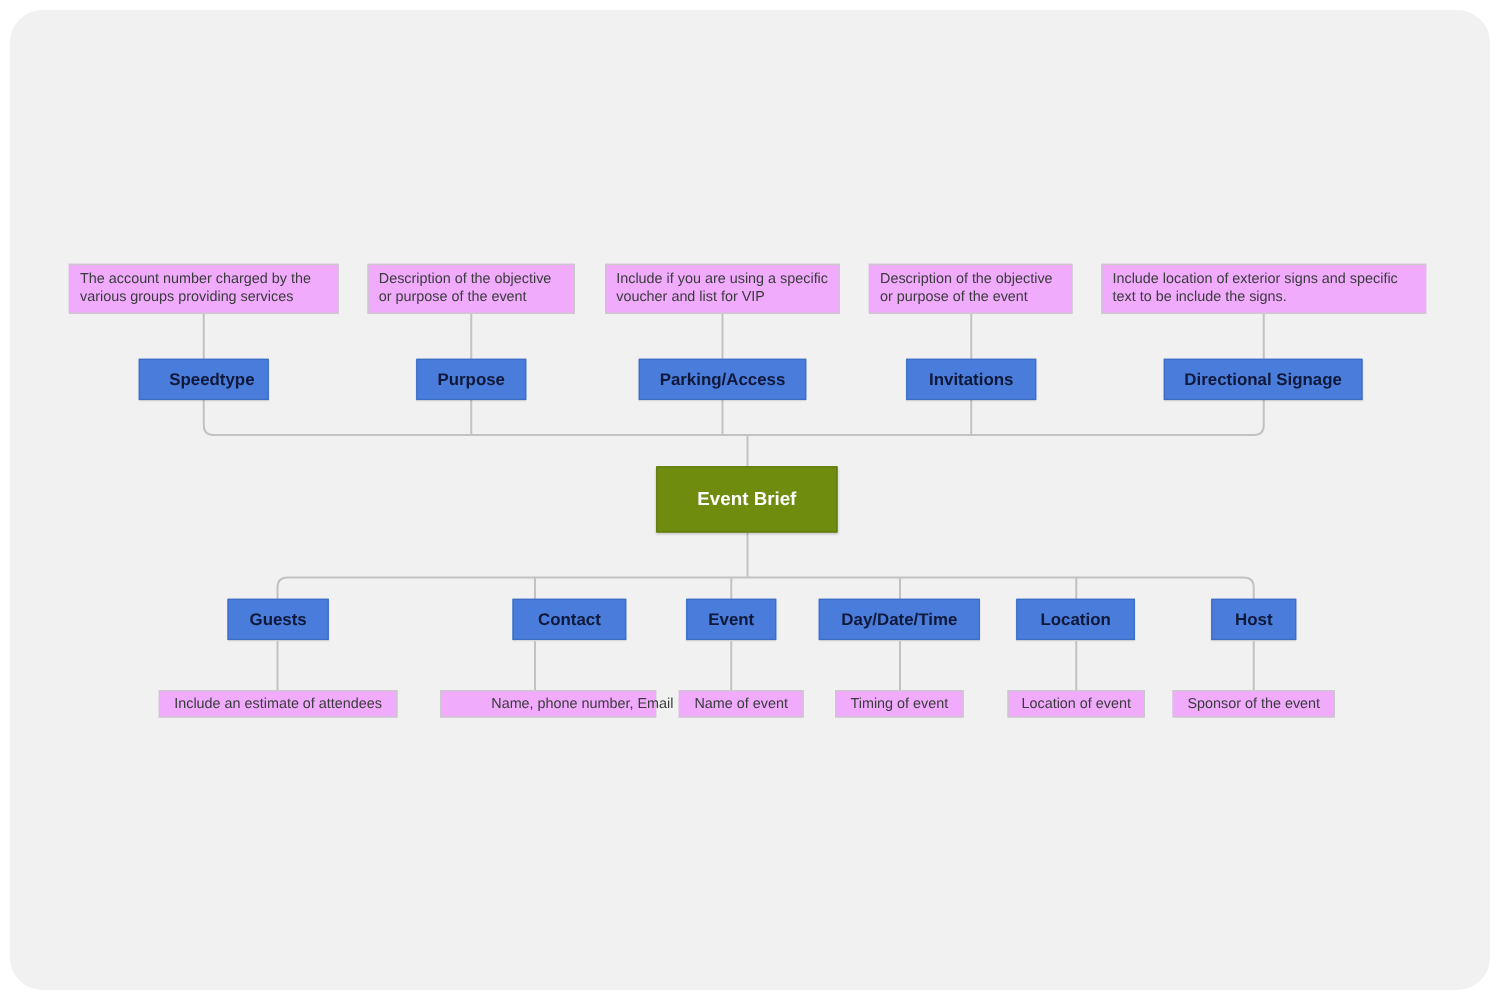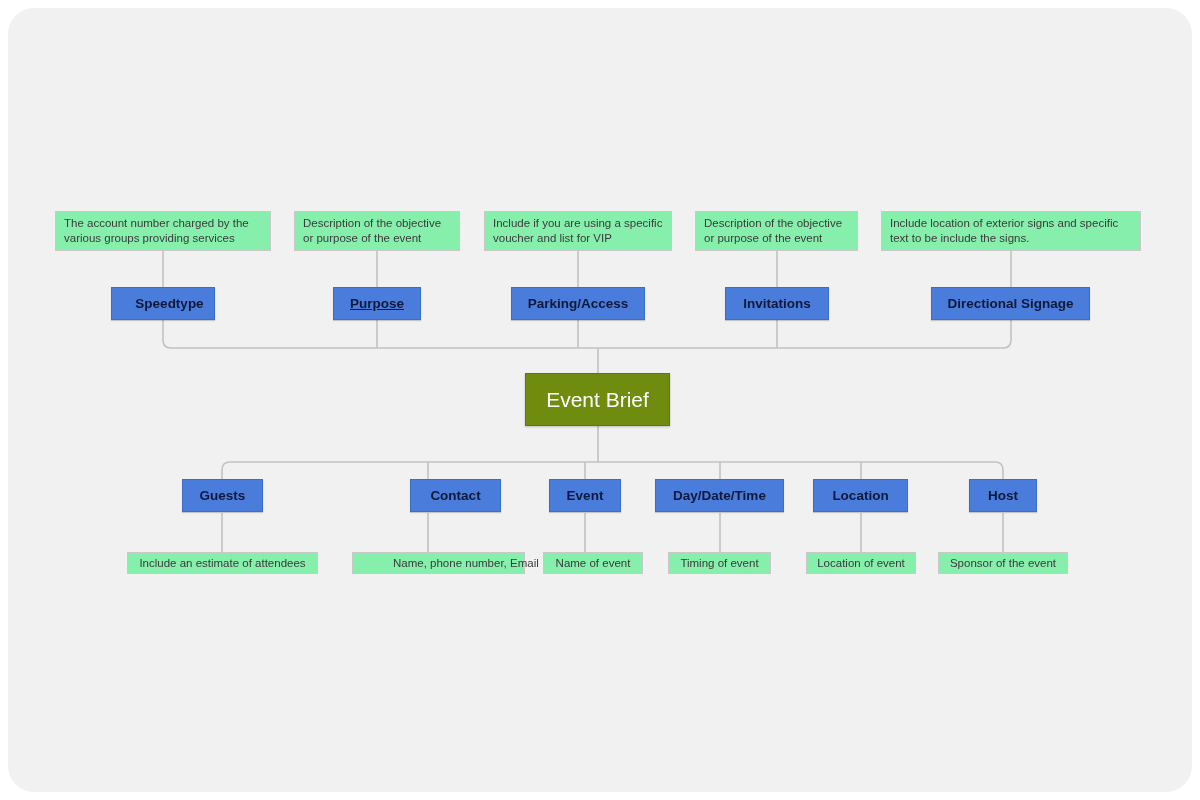--- a/index.html
+++ b/index.html
@@ -60,30 +60,30 @@
     color: #10193a;
     font-weight: bold;
     font-size: 13.5px;
     height: 33px;
     box-shadow: 0 1px 1px rgba(0,0,0,0.18);
   }
   .node-root {
     background: #6f8c0f;
     border: 1px solid #5e780c;
     color: #ffffff;
-    font-weight: normal;
-    font-size: 21px;
+    font-weight: bold;
+    font-size: 15px;
     height: 53px;
     box-shadow: 0 1px 2px rgba(0,0,0,0.22);
   }
   
   .caption {
     position: absolute;
     box-sizing: border-box;
-    background: #86efac;
+    background: #f0abfc;
     border: 1px solid #c9c9c9;
     color: #3b3b3b;
     font-size: 11.5px;
     line-height: 15px;
     padding: 4px 7px 4px 8px;
     text-align: left;
   }
   .caption.one-line {
     padding: 3px 8px;
     text-align: center;
@@ -136,21 +136,21 @@
       </g>
     </svg>
 
     <div class="caption" style="left:55px;  top:211px; width:216px; height:40px;">The account number charged by the various groups providing services</div>
     <div class="caption" style="left:294px; top:211px; width:166px; height:40px;">Description of the objective or purpose of the event</div>
     <div class="caption" style="left:484px; top:211px; width:188px; height:40px;">Include if you are using a specific voucher and list for VIP</div>
     <div class="caption" style="left:695px; top:211px; width:163px; height:40px;">Description of the objective or purpose of the event</div>
     <div class="caption" style="left:881px; top:211px; width:260px; height:40px;">Include location of exterior signs and specific text to be include the signs.</div>
 
     <div class="node node-blue" style="left:111px; top:287px; width:104px;padding-left:13px;">Speedtype</div>
-    <div class="node node-blue" style="left:333px; top:287px; width:88px;text-decoration:underline;">Purpose</div>
+    <div class="node node-blue" style="left:333px; top:287px; width:88px;">Purpose</div>
     <div class="node node-blue" style="left:511px; top:287px; width:134px;">Parking/Access</div>
     <div class="node node-blue" style="left:725px; top:287px; width:104px;">Invitations</div>
     <div class="node node-blue" style="left:931px; top:287px; width:159px;">Directional Signage</div>
 
     <div class="node node-root" style="left:525px; top:373px; width:145px;">Event Brief</div>
 
     <div class="node node-blue" style="left:182px; top:479px; width:81px;">Guests</div>
     <div class="node node-blue" style="left:382px; top:479px; width:91px;margin-left:28px;">Contact</div>
     <div class="node node-blue" style="left:549px; top:479px; width:72px;">Event</div>
     <div class="node node-blue" style="left:655px; top:479px; width:129px;">Day/Date/Time</div>

